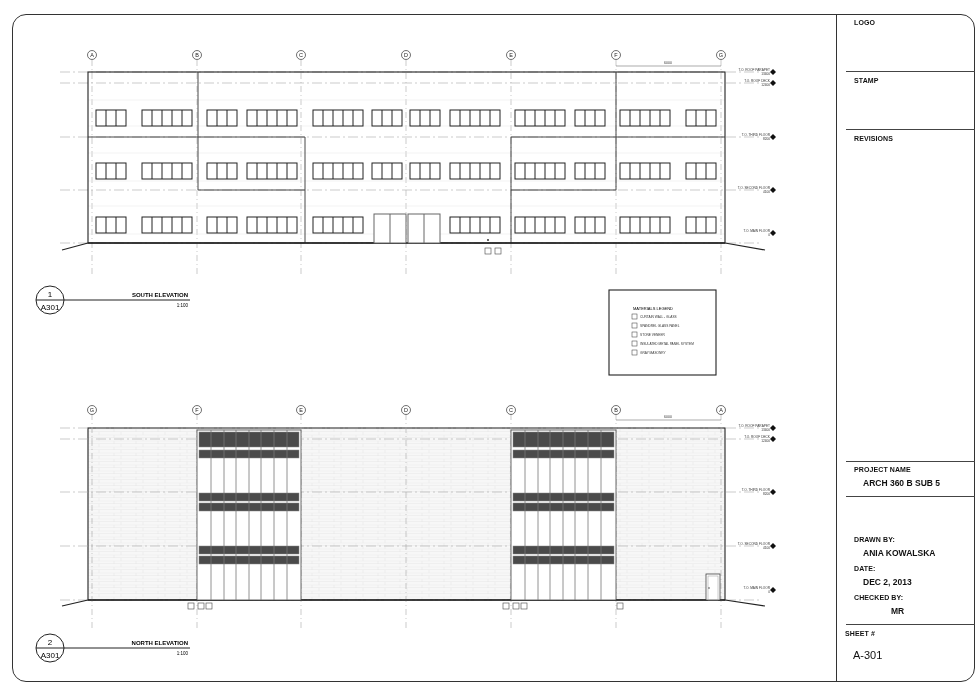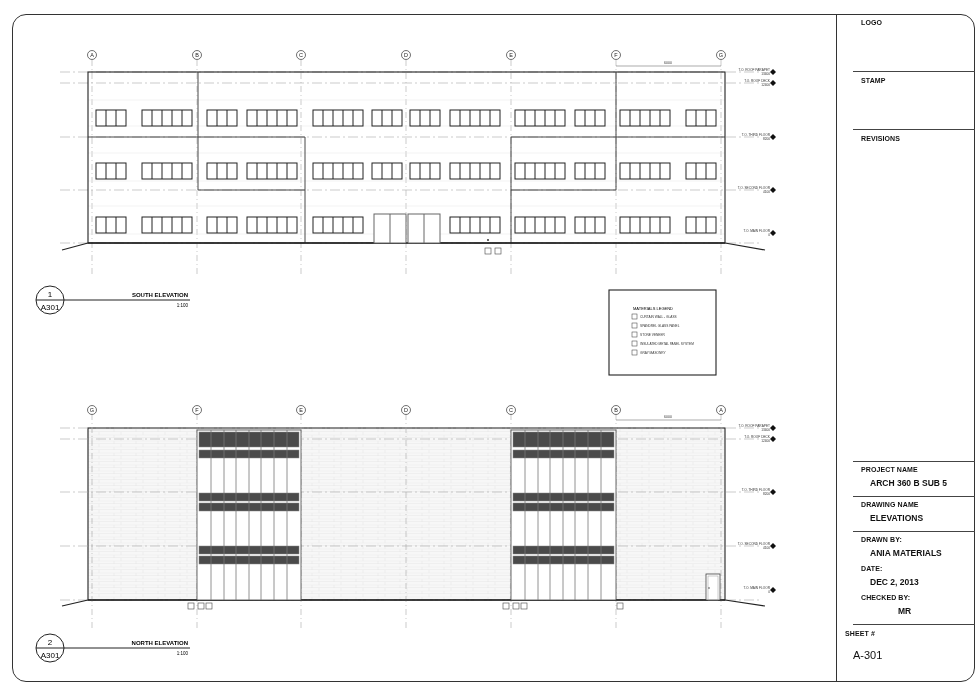--- a/index.html
+++ b/index.html
@@ -1,19 +1,19 @@
 <!DOCTYPE html>
 <html><head>
 <meta charset="utf-8">
 <style>
   html,body{margin:0;padding:0;background:#fff;}
   body{width:980px;height:693px;position:relative;overflow:hidden;font-family:"Liberation Sans",sans-serif;color:#111;}
   .sheet{position:absolute;left:12px;top:14px;width:963px;height:668px;border:1.4px solid #333;border-radius:14px;box-sizing:border-box;}
   .tb{position:absolute;left:836px;top:14px;width:139px;height:668px;border-left:1.4px solid #333;box-sizing:border-box;}
-  .tb-cell{position:absolute;left:16px;right:0;border-bottom:1.2px solid #444;box-sizing:border-box;}
+  .tb-cell{position:absolute;left:9px;right:0;border-bottom:1.2px solid #444;box-sizing:border-box;}
   .tb-label{position:absolute;left:8px;font-size:7px;font-weight:bold;letter-spacing:0.1px;}
   .tb-value{position:absolute;left:17px;font-size:8.5px;font-weight:bold;}
   .sheet-num{position:absolute;left:16px;font-size:11px;}
   svg{position:absolute;left:0;top:0;}
 </style>
 </head>
 <body>
 
 <div class="sheet"></div>
 
@@ -442,27 +442,23 @@
   <div class="tb-cell" style="top:58px;height:58px;">
     <span class="tb-label" style="top:5px;">STAMP</span>
   </div>
   <div class="tb-cell" style="top:116px;height:332px;">
     <span class="tb-label" style="top:5px;">REVISIONS</span>
   </div>
   <div class="tb-cell" style="top:448px;height:35px;">
     <span class="tb-label" style="top:4px;">PROJECT NAME</span>
     <span class="tb-value" style="top:16px;">ARCH 360 B SUB 5</span>
   </div>
-  <div class="tb-cell" style="top:483px;height:35px;">
-    <span class="tb-label" style="top:4px;">DRAWING NAME</span>
-    <span class="tb-value" style="top:16px;">ELEVATIONS</span>
-  </div>
   <div class="tb-cell" style="top:518px;height:93px;">
     <span class="tb-label" style="top:4px;">DRAWN BY:</span>
-    <span class="tb-value" style="top:16px;">ANIA MATERIALS</span>
+    <span class="tb-value" style="top:16px;">ANIA KOWALSKA</span>
     <span class="tb-label" style="top:33px;">DATE:</span>
     <span class="tb-value" style="top:45px;">DEC 2, 2013</span>
     <span class="tb-label" style="top:62px;">CHECKED BY:</span>
     <span class="tb-value" style="top:74px;padding-left:28px;">MR</span>
   </div>
   <div style="position:absolute;top:611px;left:0;right:0;height:57px;">
     <span class="tb-label" style="top:5px;">SHEET #</span>
     <span class="sheet-num" style="top:24px;">A-301</span>
   </div>
 </div>

